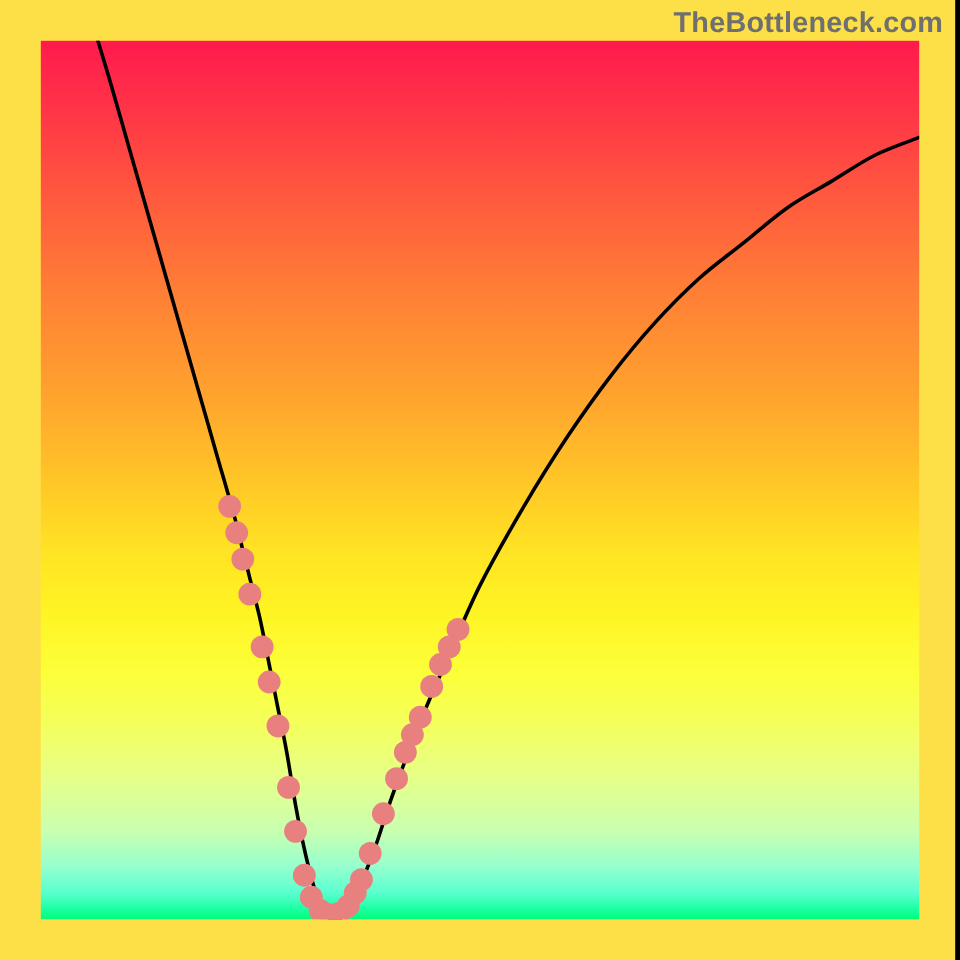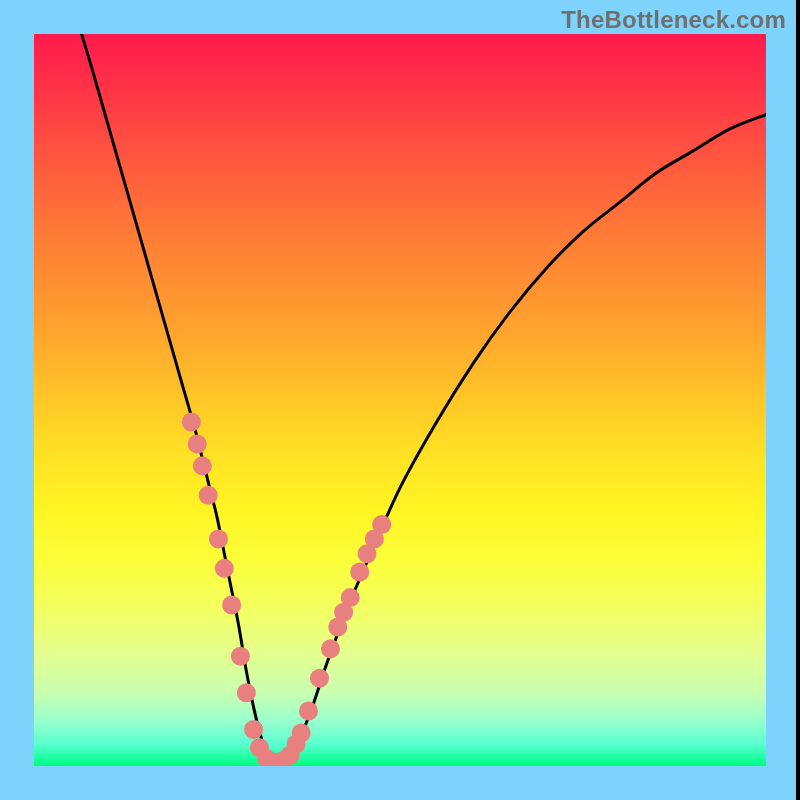--- a/index.html
+++ b/index.html
@@ -10,21 +10,21 @@
     background: #000;
     overflow: hidden;
     font-family: Arial, Helvetica, sans-serif;
   }
   .frame {
     position: absolute;
     left: 0;
     top: 0;
     width: 796px;
     height: 800px;
-    background: #7dd3fc;
+    background: #fde047;
   }
   .plot {
     position: absolute;
     left: 34px;
     top: 34px;
     width: 732px;
     height: 732px;
     background: linear-gradient(to bottom,
       #ff1a4d 0%,
       #ff3547 8%,

